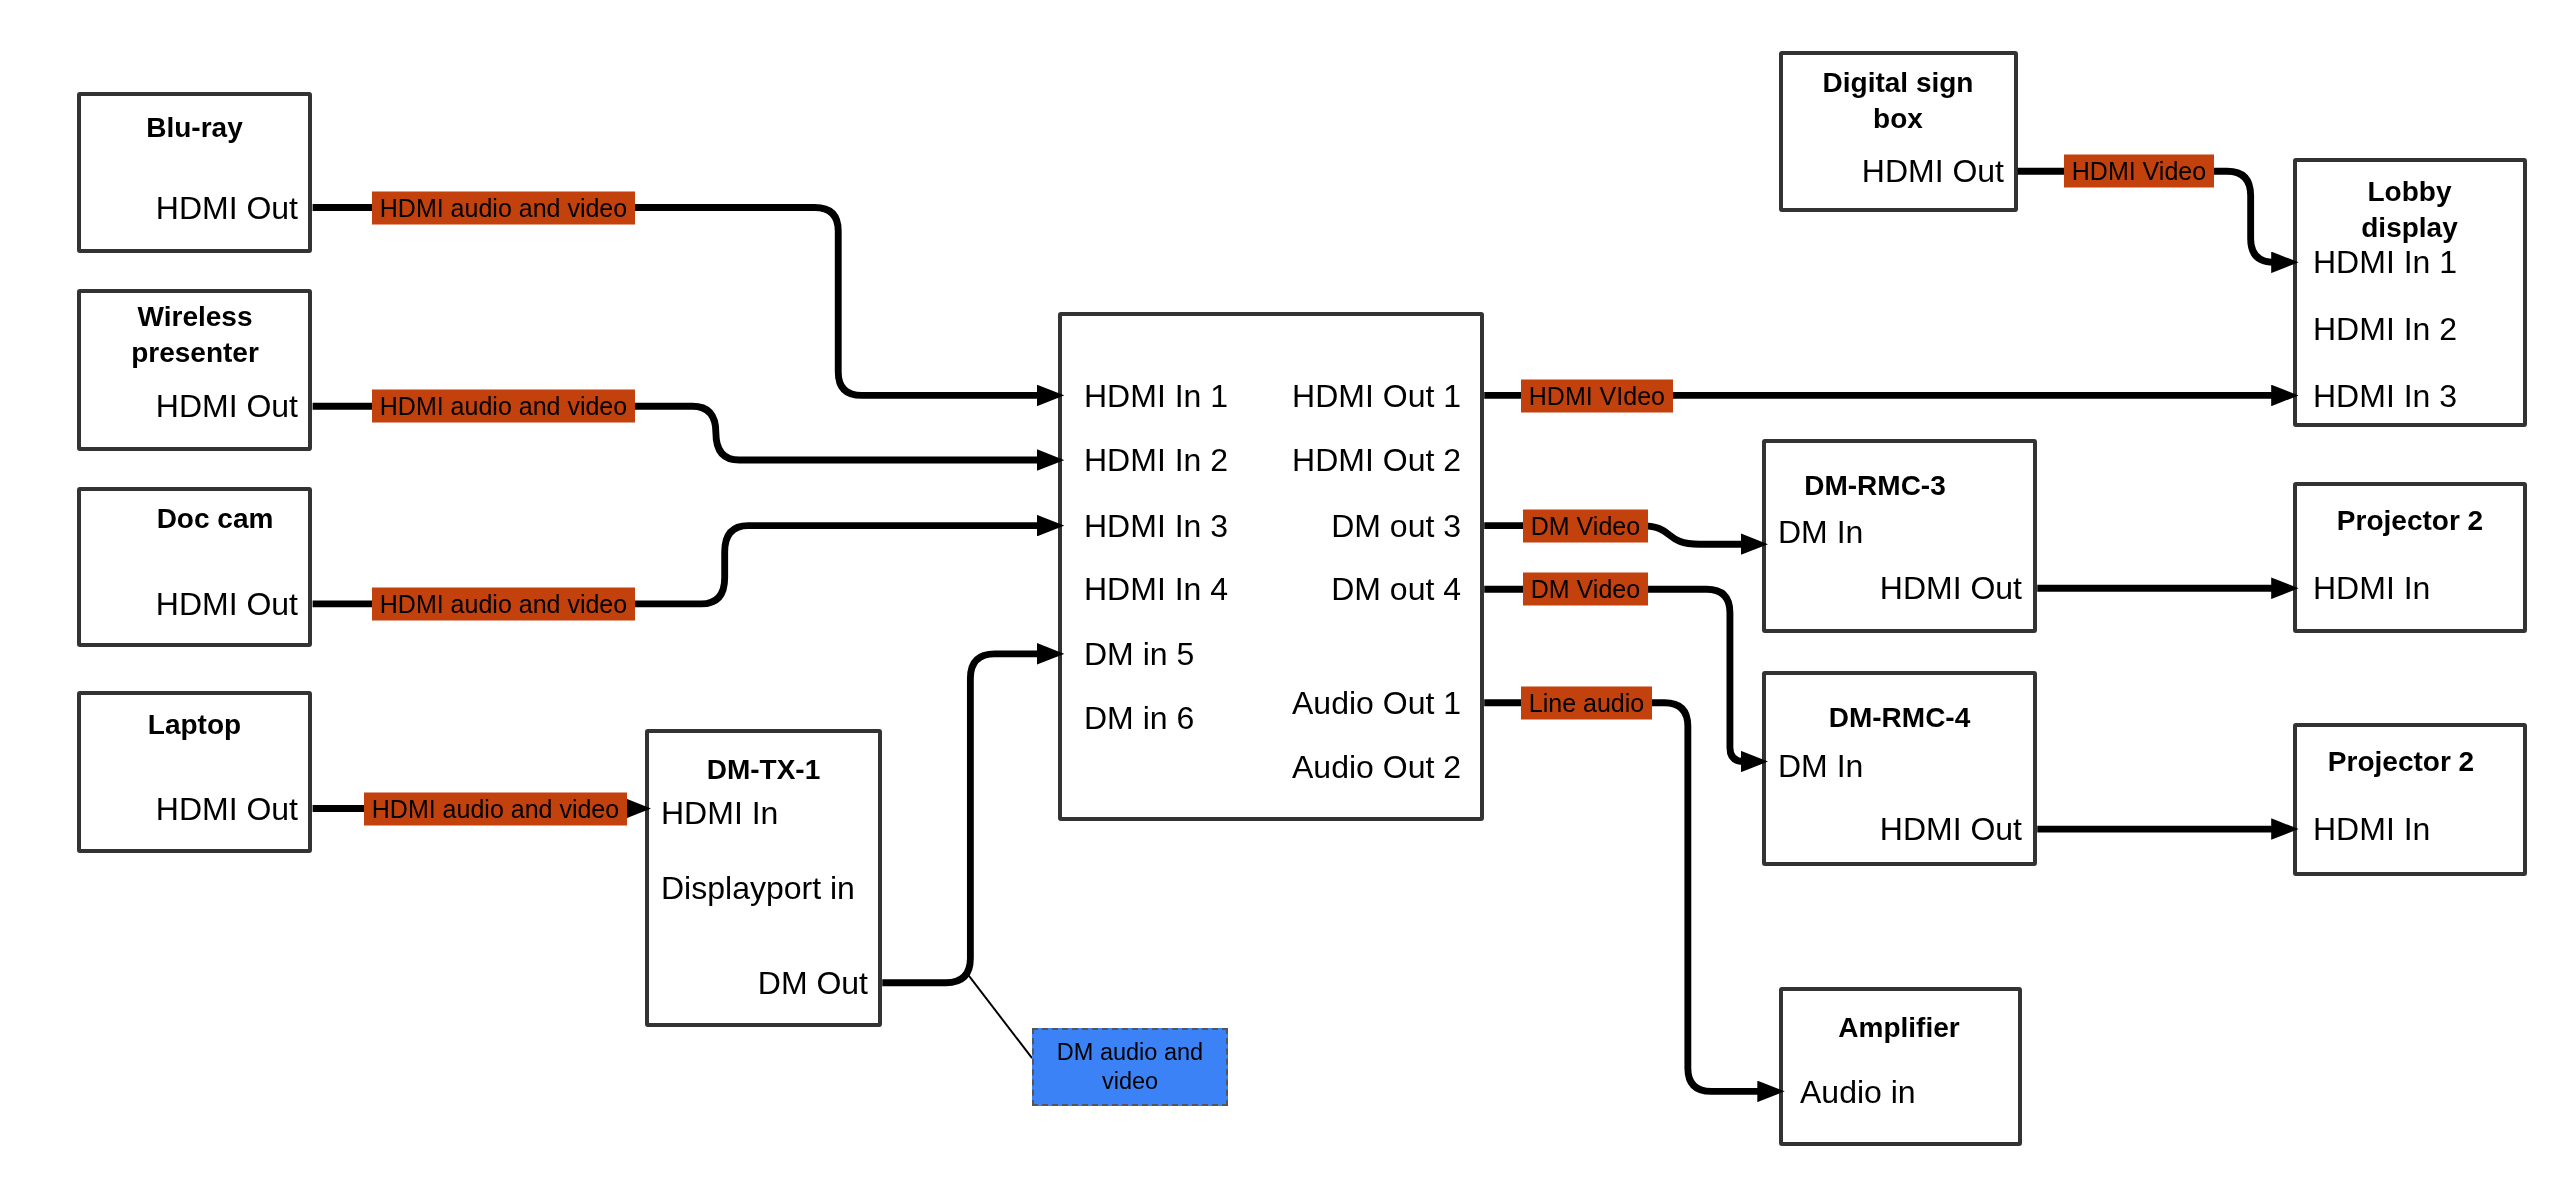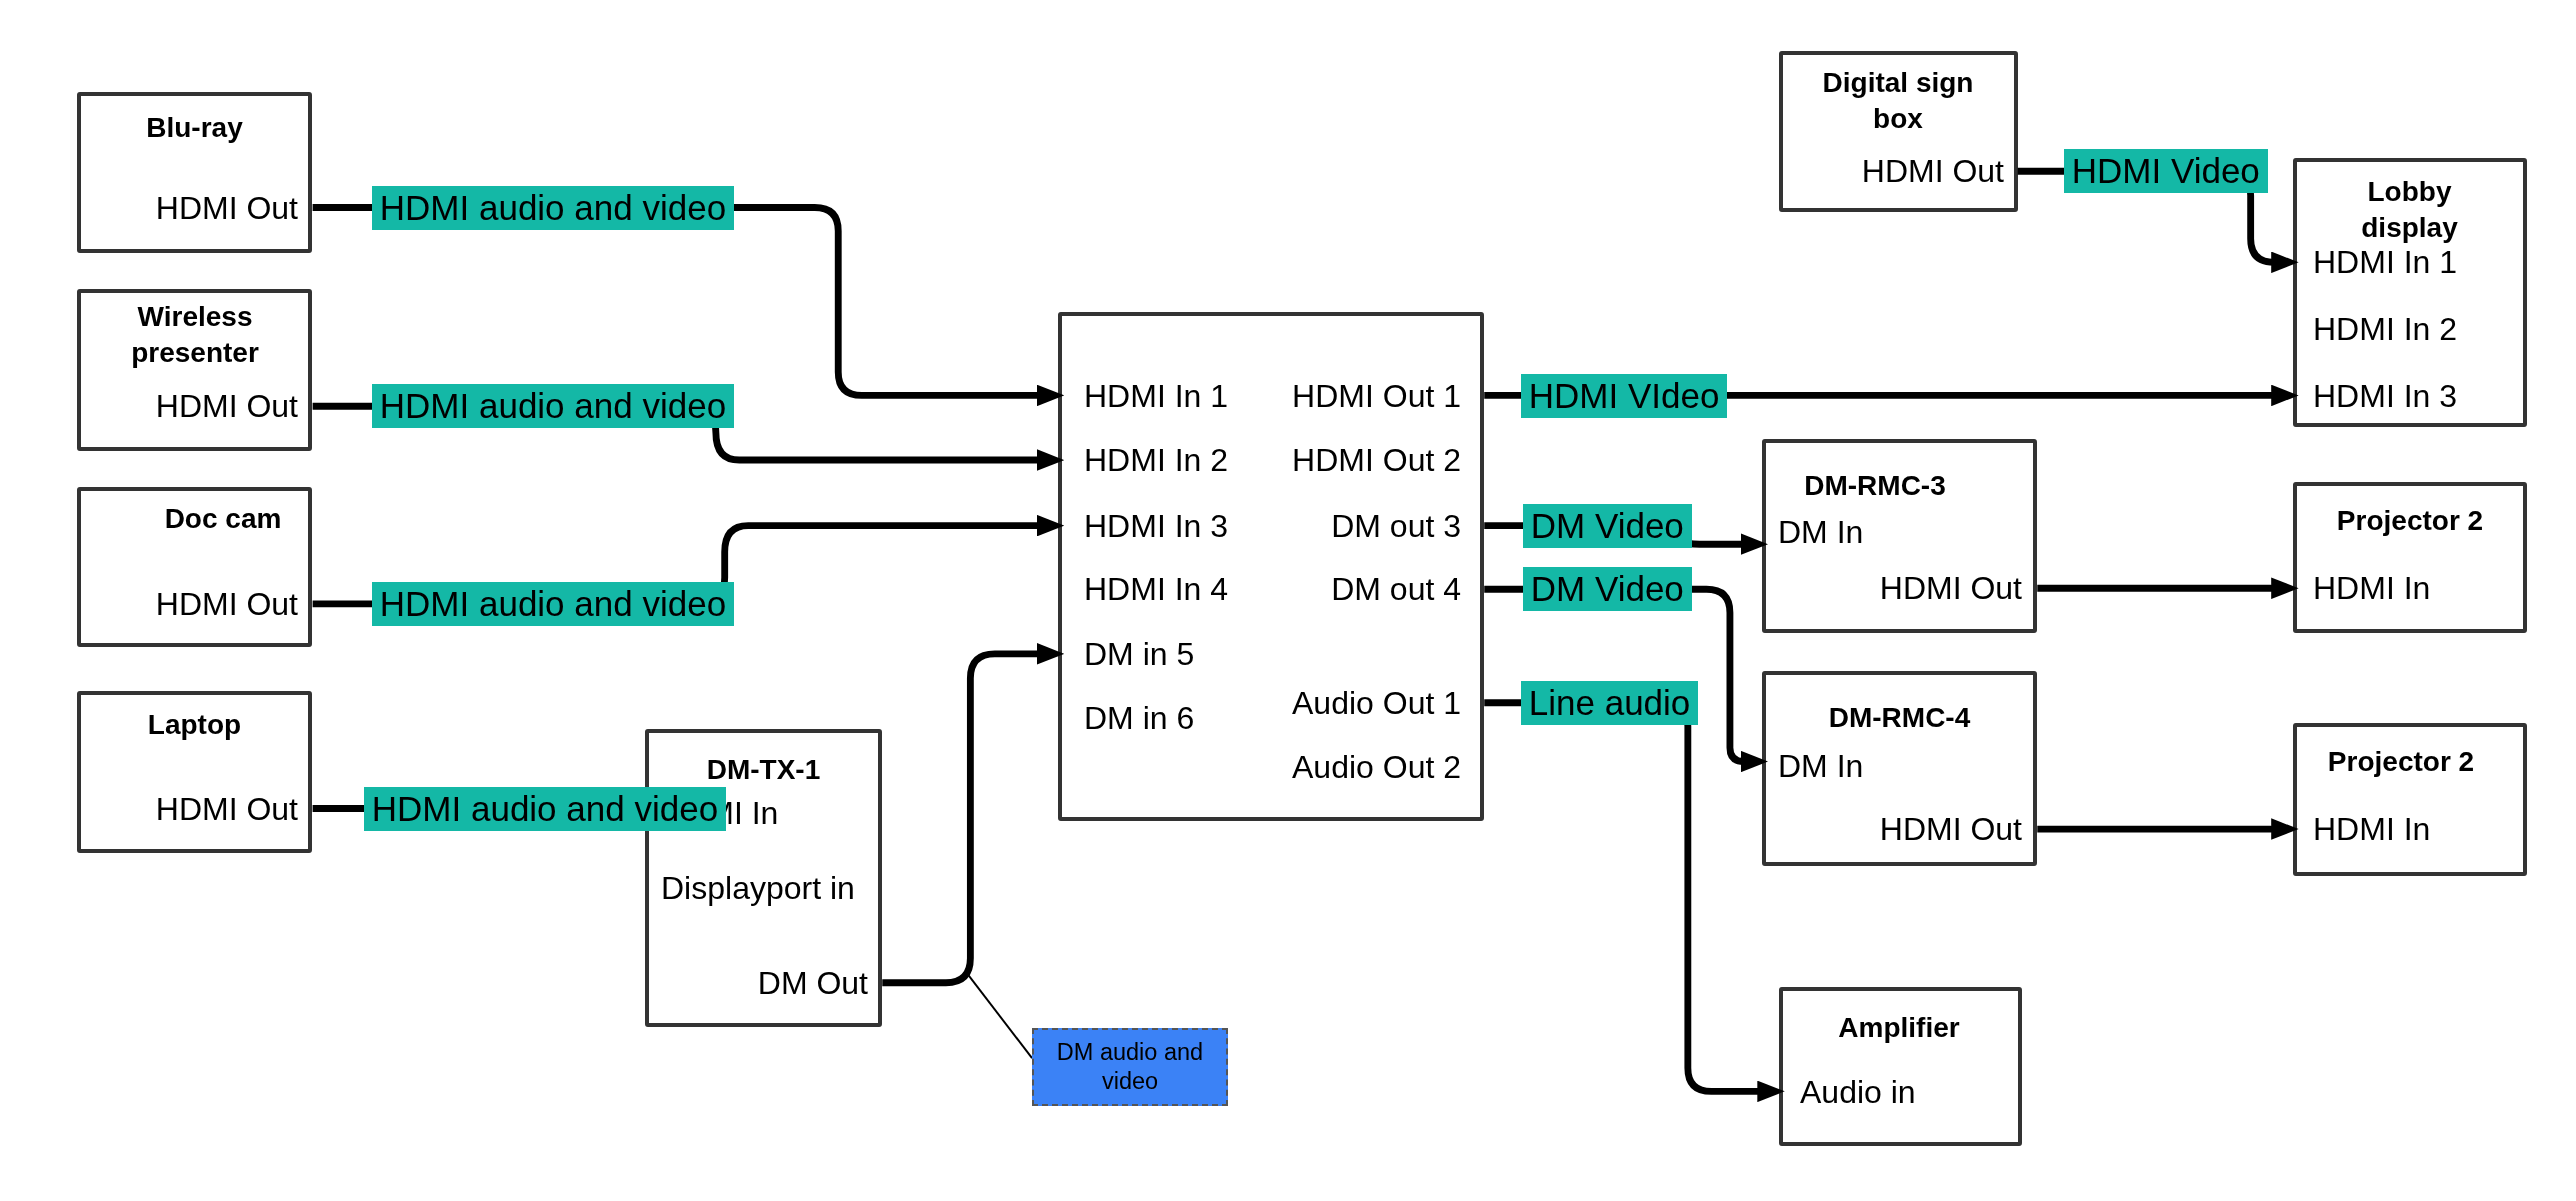--- a/index.html
+++ b/index.html
@@ -15,22 +15,22 @@
     position:absolute;z-index:3;font-weight:bold;font-size:28px;line-height:36px;
     text-align:center;
   }
   .port{
     position:absolute;z-index:3;font-size:32px;white-space:nowrap;
     transform:translateY(-50%);
   }
   .r{text-align:right;}
   #wires{position:absolute;left:0;top:0;z-index:2;pointer-events:none;}
   .wlabel{
-    position:absolute;z-index:4;font-size:35px;white-space:nowrap;
-    background:#14b8a6;padding:2px 7.8px;transform:translateY(-50%);
+    position:absolute;z-index:4;font-size:25px;white-space:nowrap;
+    background:#c2410c;padding:2px 7.8px;transform:translateY(-50%);
   }
   .callout{
     position:absolute;z-index:4;left:1032px;top:1028px;width:196px;height:78px;
     border:2px dashed #555555;background:#3b82f6;box-sizing:border-box;
     font-size:23.5px;line-height:29px;text-align:center;
     display:flex;align-items:center;justify-content:center;padding:3.9px 9.8px;
   }
 </style>
 </head>
 <body>
@@ -46,21 +46,21 @@
   <div class="node" style="left:1779px;top:51px;width:239px;height:161px"></div>
   <div class="node" style="left:2293px;top:158px;width:234px;height:269px"></div>
   <div class="node" style="left:1762px;top:439px;width:275px;height:194px"></div>
   <div class="node" style="left:2293px;top:482px;width:234px;height:151px"></div>
   <div class="node" style="left:1762px;top:671px;width:275px;height:195px"></div>
   <div class="node" style="left:2293px;top:723px;width:234px;height:153px"></div>
   <div class="node" style="left:1779px;top:987px;width:243px;height:159px"></div>
 
   <div class="title" style="left:77px;width:235px;top:110px">Blu-ray</div>
   <div class="title" style="left:97px;width:196px;top:299px">Wireless presenter</div>
-  <div class="title" style="left:85px;width:276px;top:501px">Doc cam</div>
+  <div class="title" style="left:77px;width:276px;top:501px">Doc cam</div>
   <div class="title" style="left:77px;width:235px;top:707px">Laptop</div>
   <div class="title" style="left:645px;width:237px;top:752px">DM-TX-1</div>
   <div class="title" style="left:1808px;width:180px;top:65px">Digital sign box</div>
   <div class="title" style="left:2336px;width:147px;top:174px">Lobby display</div>
   <div class="title" style="left:1762px;width:226px;top:468px">DM-RMC-3</div>
   <div class="title" style="left:2293px;width:234px;top:503px">Projector 2</div>
   <div class="title" style="left:1762px;width:275px;top:700px">DM-RMC-4</div>
   <div class="title" style="left:2293px;width:216px;top:744px">Projector 2</div>
   <div class="title" style="left:1779px;width:240px;top:1010px">Amplifier</div>
 

